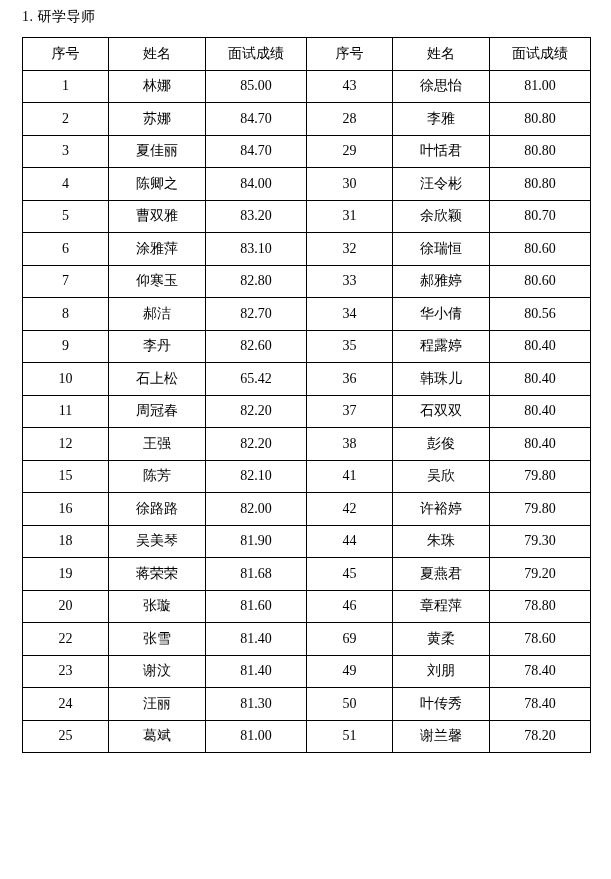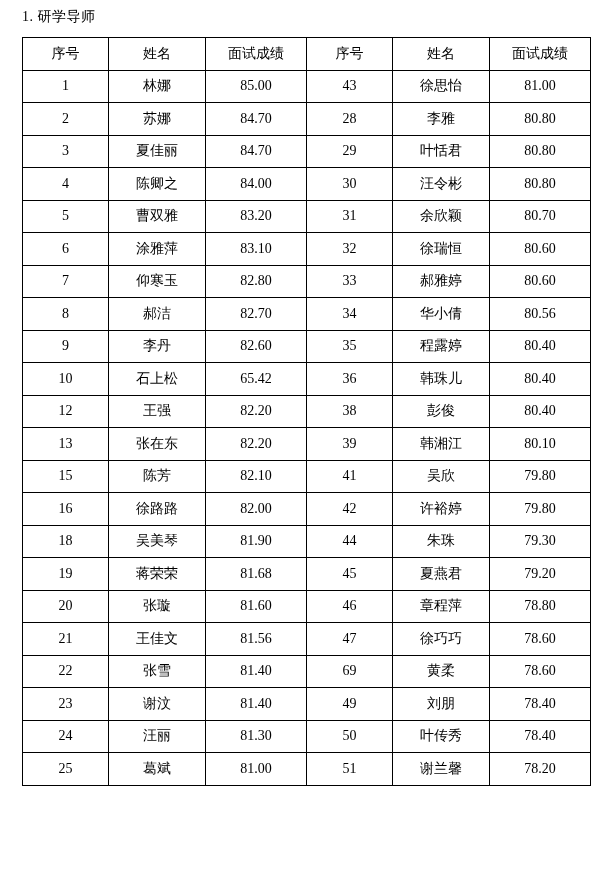--- a/index.html
+++ b/index.html
@@ -150,34 +150,34 @@
       </tr>
       <tr>
         <td>10</td>
         <td>石上松</td>
         <td>65.42</td>
         <td>36</td>
         <td>韩珠儿</td>
         <td>80.40</td>
       </tr>
       <tr>
+        <td>11</td>
+        <td>周冠春</td>
+        <td>82.20</td>
+        <td>37</td>
+        <td>石双双</td>
+        <td>80.40</td>
+      </tr>
+      <tr>
         <td>12</td>
         <td>王强</td>
         <td>82.20</td>
         <td>38</td>
         <td>彭俊</td>
         <td>80.40</td>
-      </tr>
-      <tr>
-        <td>13</td>
-        <td>张在东</td>
-        <td>82.20</td>
-        <td>39</td>
-        <td>韩湘江</td>
-        <td>80.10</td>
       </tr>
       <tr>
         <td>15</td>
         <td>陈芳</td>
         <td>82.10</td>
         <td>41</td>
         <td>吴欣</td>
         <td>79.80</td>
       </tr>
       <tr>
@@ -206,28 +206,20 @@
       </tr>
       <tr>
         <td>20</td>
         <td>张璇</td>
         <td>81.60</td>
         <td>46</td>
         <td>章程萍</td>
         <td>78.80</td>
       </tr>
       <tr>
-        <td>21</td>
-        <td>王佳文</td>
-        <td>81.56</td>
-        <td>47</td>
-        <td>徐巧巧</td>
-        <td>78.60</td>
-      </tr>
-      <tr>
         <td>22</td>
         <td>张雪</td>
         <td>81.40</td>
         <td>69</td>
         <td>黄柔</td>
         <td>78.60</td>
       </tr>
       <tr>
         <td>23</td>
         <td>谢汶</td>

